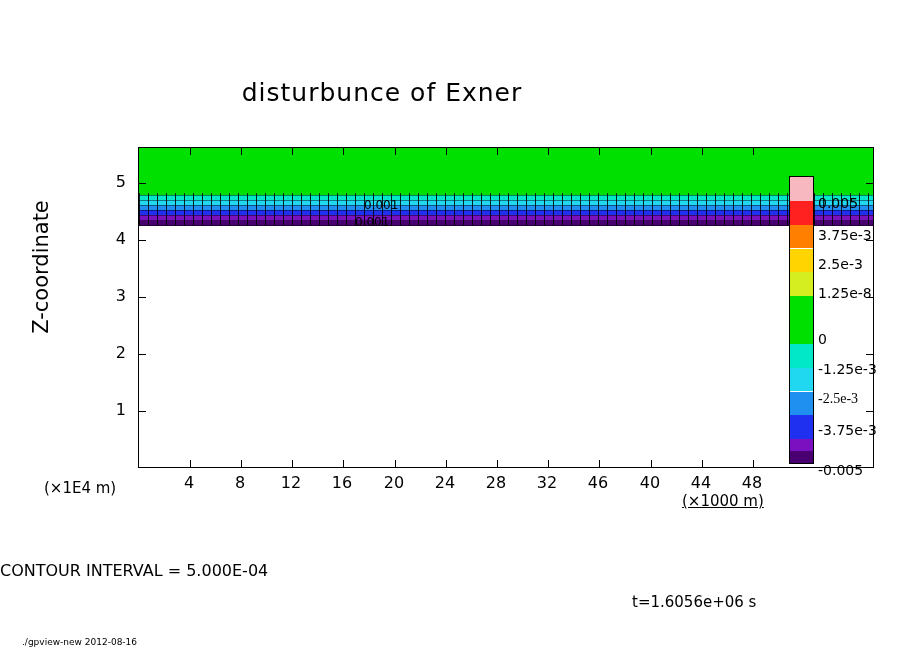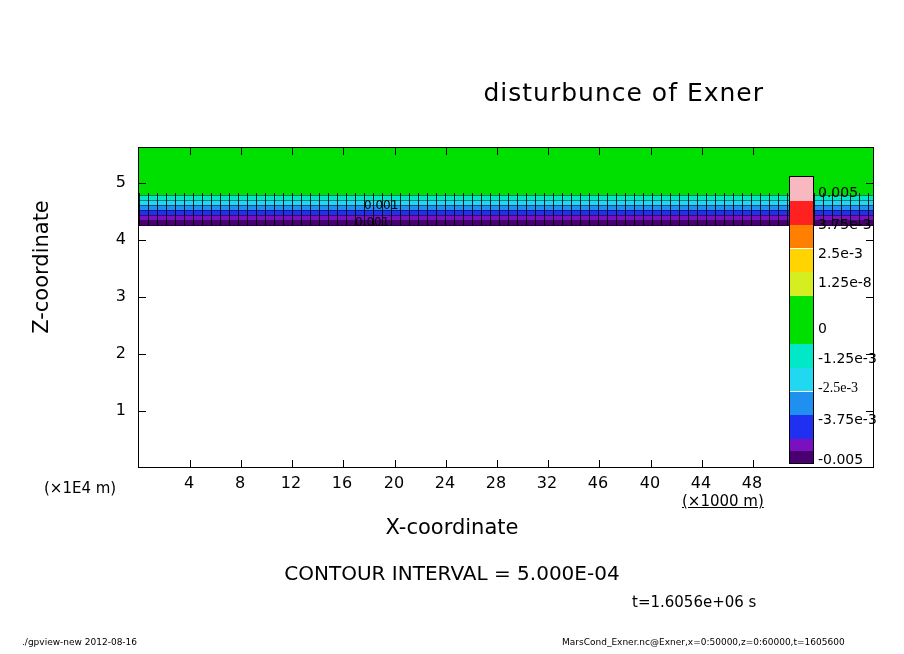--- a/index.html
+++ b/index.html
@@ -14,21 +14,21 @@
     background: #ffffff;
     font-family: "DejaVu Sans", sans-serif;
     overflow: hidden;
   }
 
   .title {
     position: absolute;
     left: 0;
     top: 78px;
     width: 764px;
-    text-align: right;
+    text-align: center;
     font-size: 25px;
     letter-spacing: 1px;
     color: #000000;
   }
 
   
   #plot-frame {
     position: absolute;
     left: 138px;
     top: 147px;
@@ -123,34 +123,35 @@
     left: 0;
     width: 100%;
   }
   .cb-tick-label {
     position: absolute;
     left: 818px;
     font-size: 14px;
     color: #000000;
     white-space: nowrap;
     transform: translateY(-50%);
+    margin-top: 11px;
   }
 
   .caption {
     position: absolute;
     font-size: 16px;
     color: #000000;
     white-space: nowrap;
   }
   #contour-interval {
     left: 0;
     top: 561px;
     width: 904px;
-    text-align: center;
-    font-size: 20px;
+    text-align: left;
+    font-size: 16px;
   }
   #time-label {
     left: 632px;
     top: 593px;
     font-size: 15px;
   }
   .footer {
     position: absolute;
     font-size: 9px;
     color: #000000;
@@ -234,21 +235,20 @@
   <div class="ticklabel ticklabel-x" style="left:681px; top:473px; width:40px;">44</div>
   <div class="ticklabel ticklabel-x" style="left:732px; top:473px; width:40px;">48</div>
 
   <div class="ticklabel ticklabel-y" style="left:96px; top:400px; width:30px;">1</div>
   <div class="ticklabel ticklabel-y" style="left:96px; top:343px; width:30px;">2</div>
   <div class="ticklabel ticklabel-y" style="left:96px; top:286px; width:30px;">3</div>
   <div class="ticklabel ticklabel-y" style="left:96px; top:229px; width:30px;">4</div>
   <div class="ticklabel ticklabel-y" style="left:96px; top:172px; width:30px;">5</div>
 
   <div class="axis-title" id="ylabel">Z-coordinate</div>
-  <div class="axis-title" id="xlabel">X-coordinate</div>
   <div class="unit-label" id="unit-z">(×1E4 m)</div>
   <div class="unit-label" id="unit-x">(×1000 m)</div>
 
   <div id="colorbar">
     <div class="cbcell" style="top:0px;     height:23.83px; background:#f8b8c0;"></div>
     <div class="cbcell" style="top:23.83px; height:23.83px; background:#ff2020;"></div>
     <div class="cbcell" style="top:47.66px; height:23.83px; background:#ff8000;"></div>
     <div class="cbcell" style="top:71.5px;  height:23.83px; background:#ffd400;"></div>
     <div class="cbcell" style="top:95.33px; height:23.83px; background:#d4ee20;"></div>
     <div class="cbcell" style="top:119.16px;height:47.66px; background:#00e000;"></div>
@@ -267,15 +267,14 @@
   <div class="cb-tick-label" style="top:328px;">0</div>
   <div class="cb-tick-label" style="top:358px;">-1.25e-3</div>
   <div class="cb-tick-label" style="top:388px;font-family:Liberation Serif, serif;">-2.5e-3</div>
   <div class="cb-tick-label" style="top:419px;">-3.75e-3</div>
   <div class="cb-tick-label" style="top:459px;">-0.005</div>
 
   <div class="caption" id="contour-interval">CONTOUR INTERVAL = 5.000E-04</div>
   <div class="caption" id="time-label">t=1.6056e+06 s</div>
 
   <div class="footer" id="footer-left">./gpview-new   2012-08-16</div>
-  <div class="footer" id="footer-right">MarsCond_Exner.nc@Exner,x=0:50000,z=0:60000,t=1605600</div>
 
 </div>
 
 </body></html>

